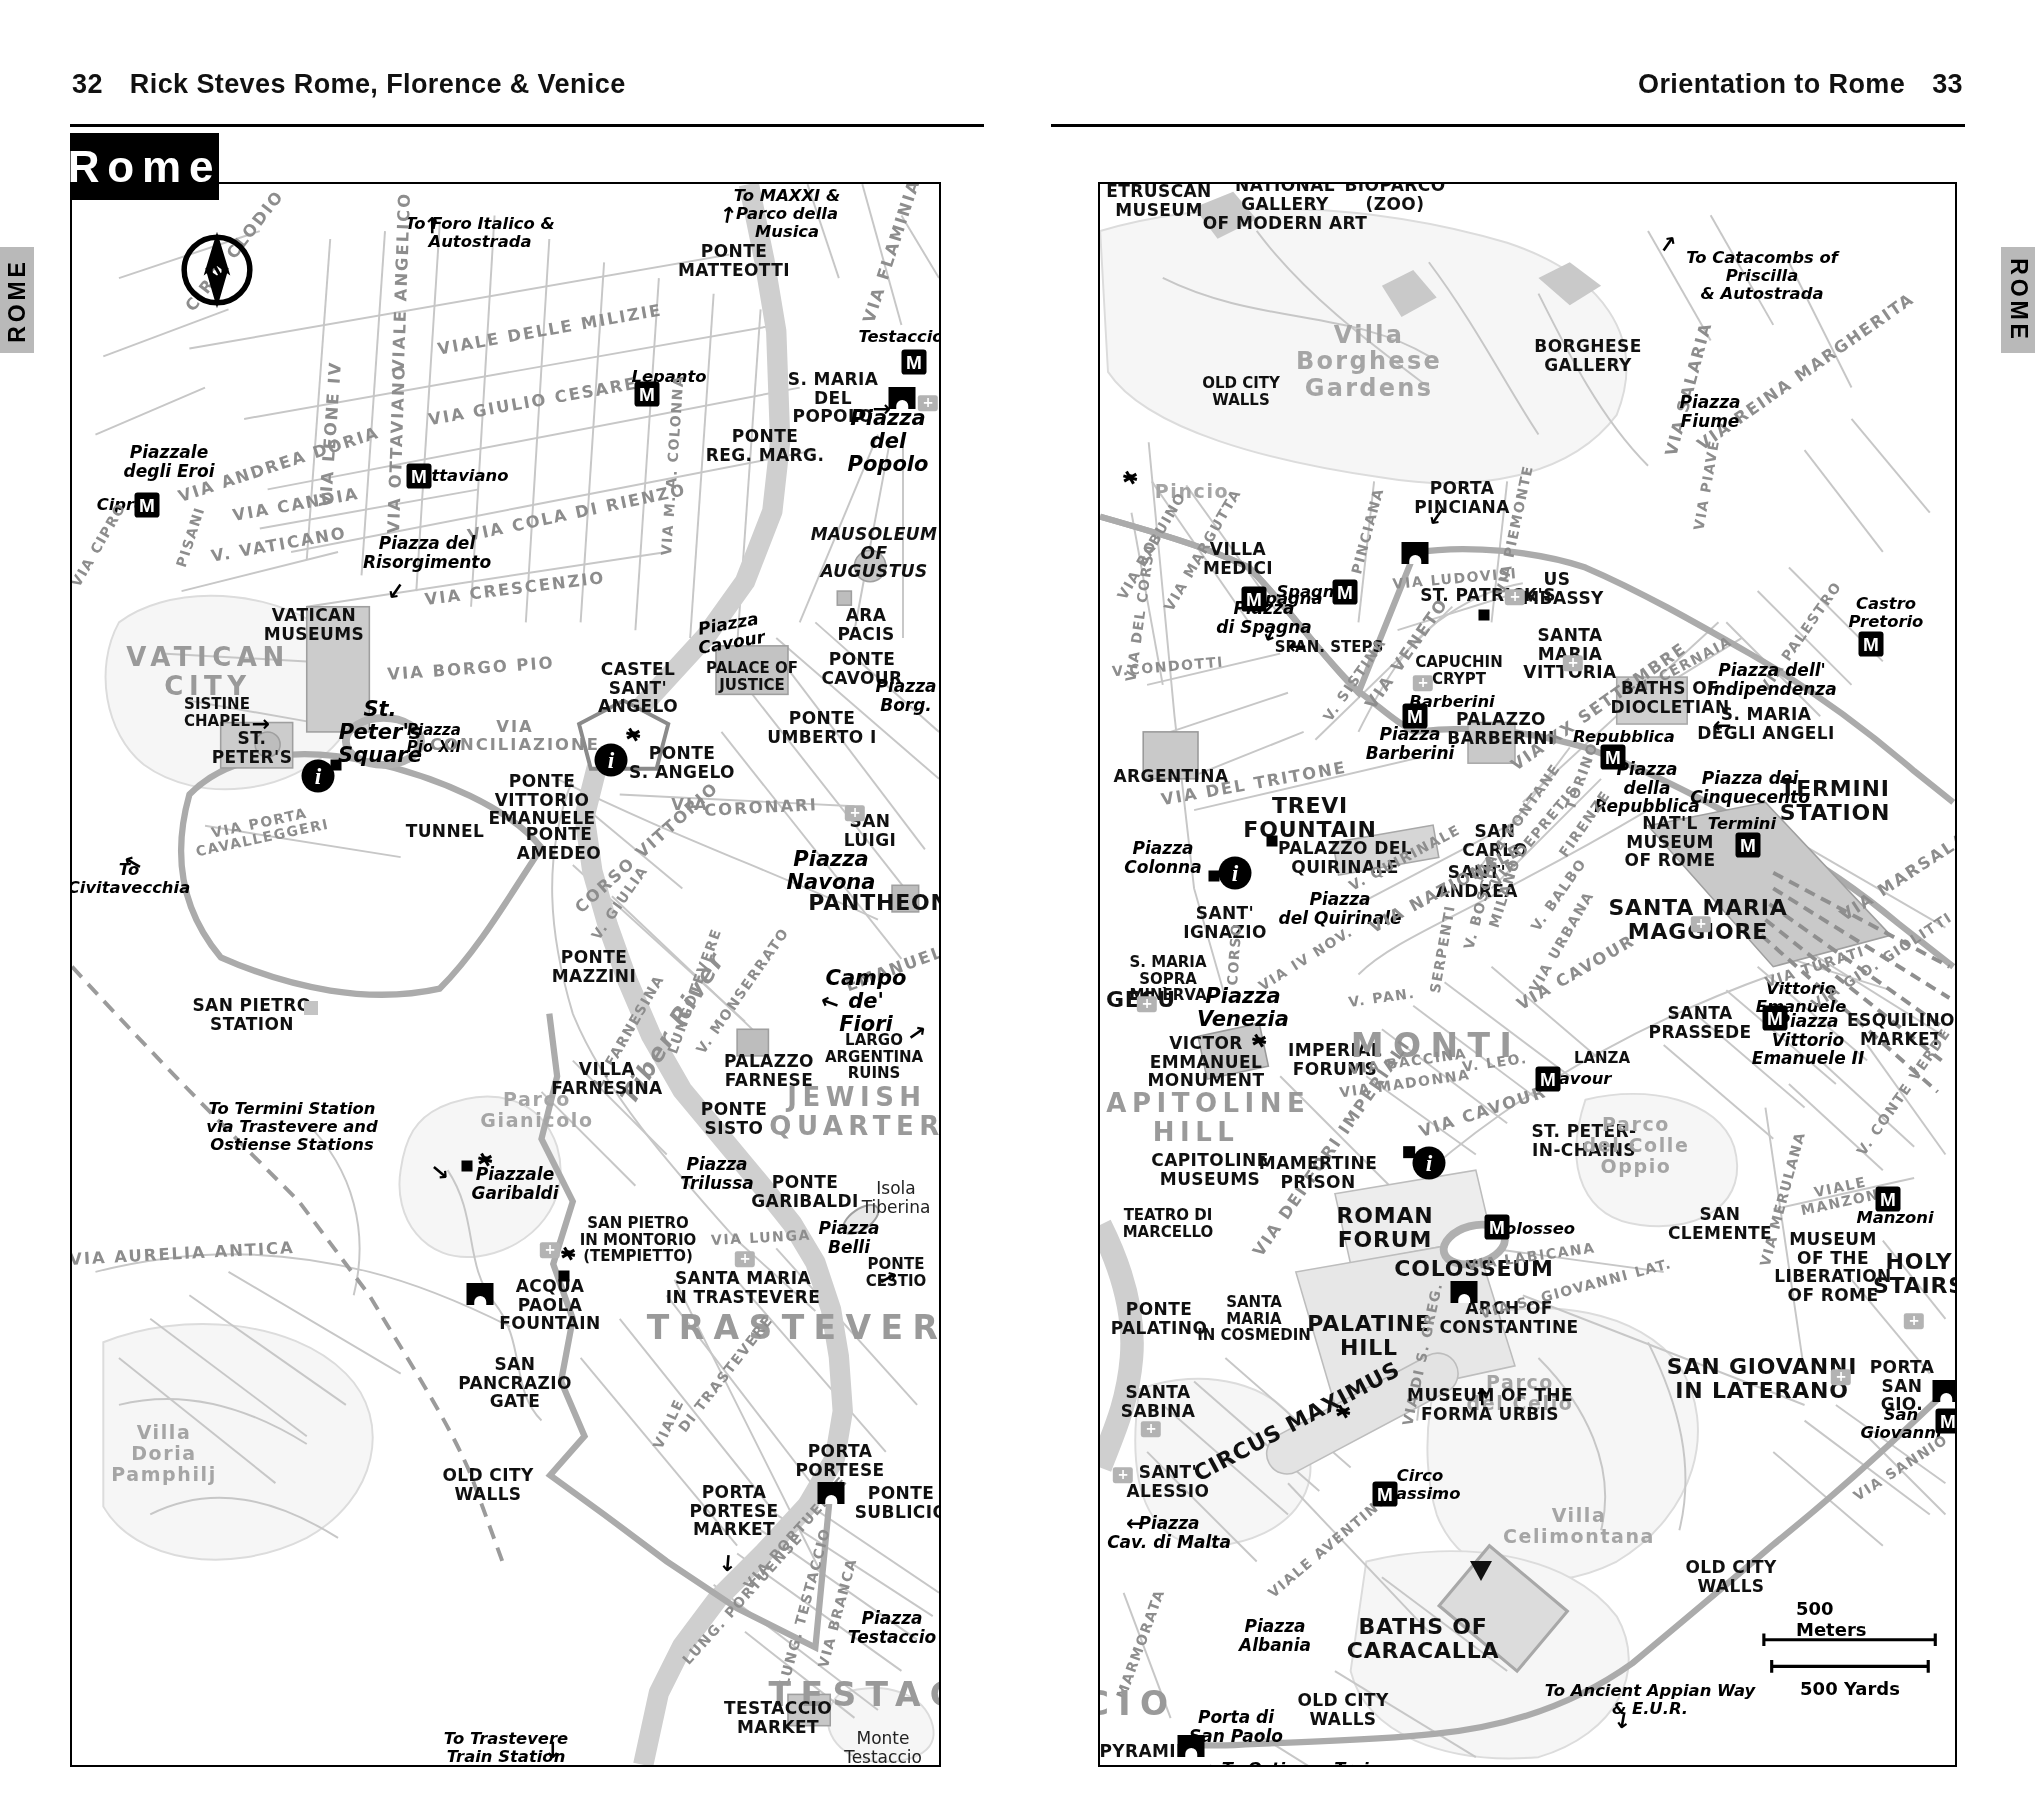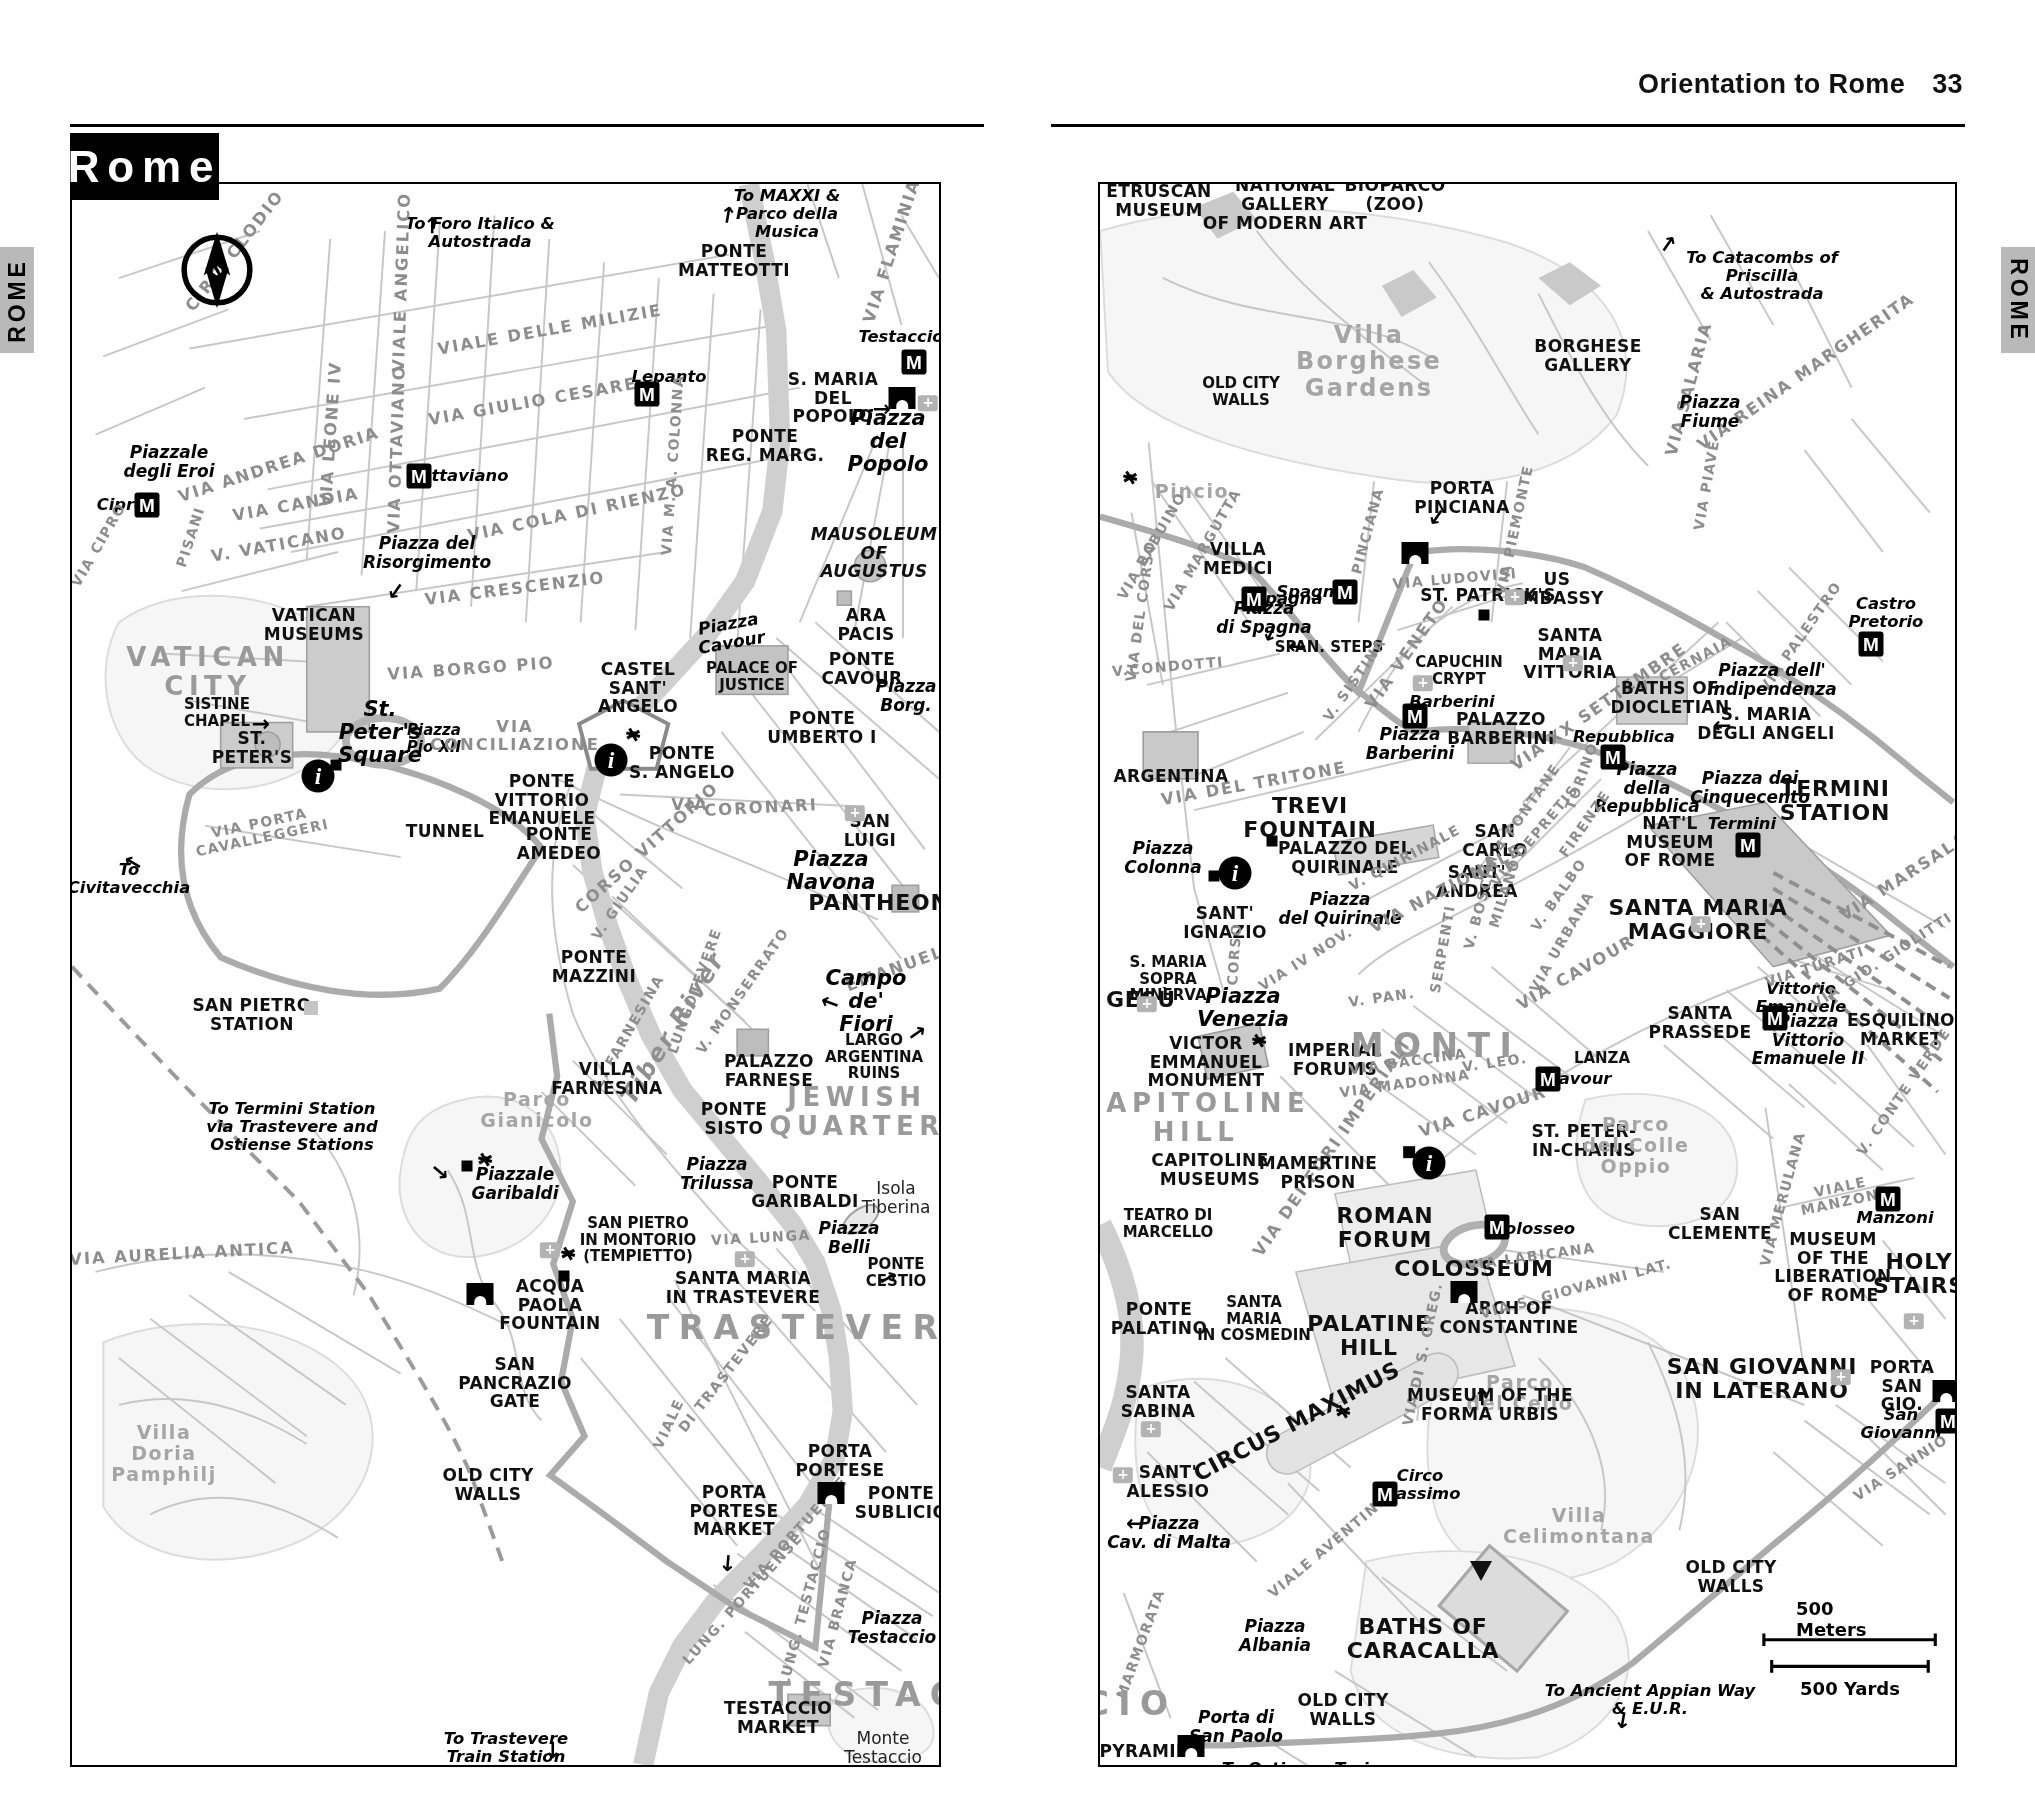--- a/index.html
+++ b/index.html
@@ -81,20 +81,23 @@
   #compass{position:absolute;left:102px;top:43px;z-index:20;}
   
   .scale-lbl{position:absolute;transform:translate(-50%,-50%);font-weight:bold;font-size:18px;
              color:#000;z-index:14;}
 </style>
 </head>
 <body>
 
 <div id="spread">
 
+  <div class="hdr" id="hdr-left">
+    <span class="pgnum">32</span><span class="gap"></span><span>Rick Steves Rome, Florence &amp; Venice</span>
+  </div>
   <div class="hdr" id="hdr-right">
     <span>Orientation to Rome</span><span class="gap"></span><span class="pgnum">33</span>
   </div>
   <div class="rule" id="rule-left"></div>
   <div class="rule" id="rule-right"></div>
 
   <div class="tab" id="tab-left">
       <span>ROME</span>
     </div>
   <div class="tab" id="tab-right">

